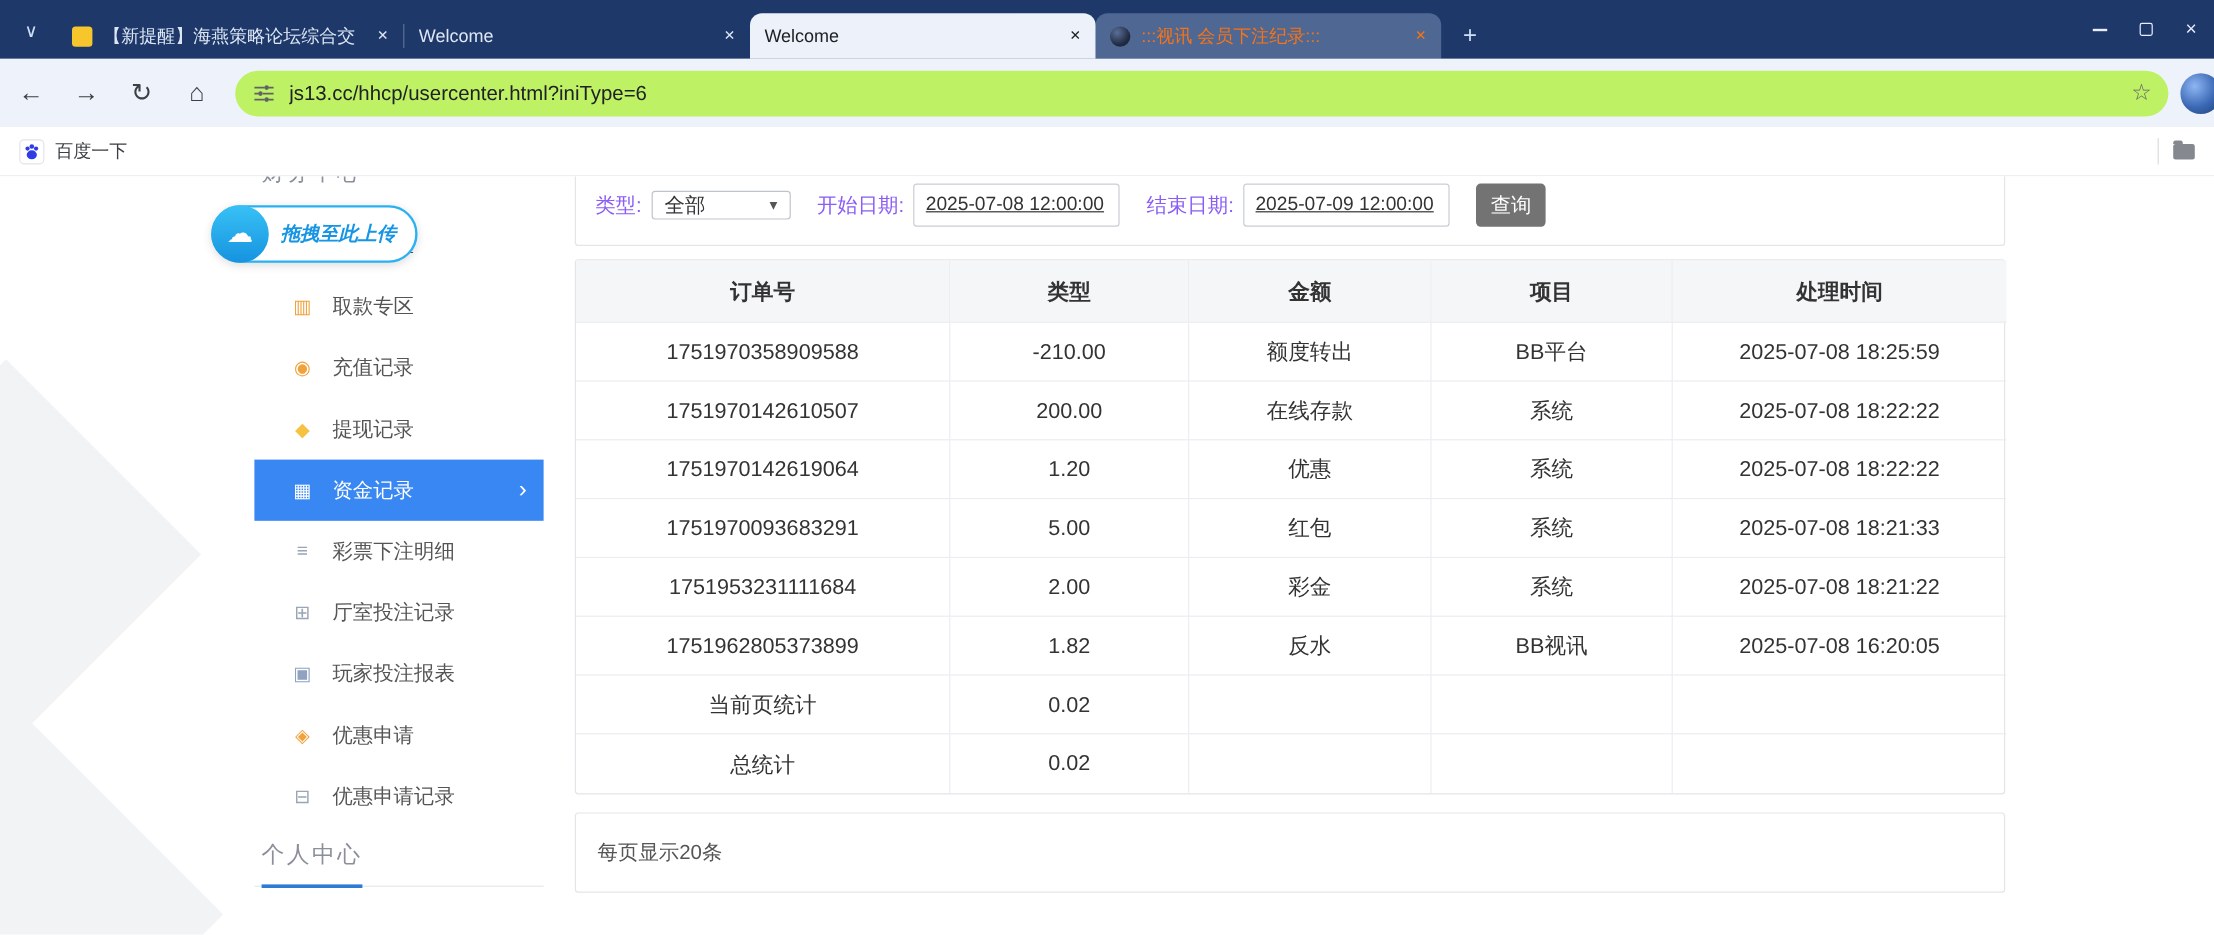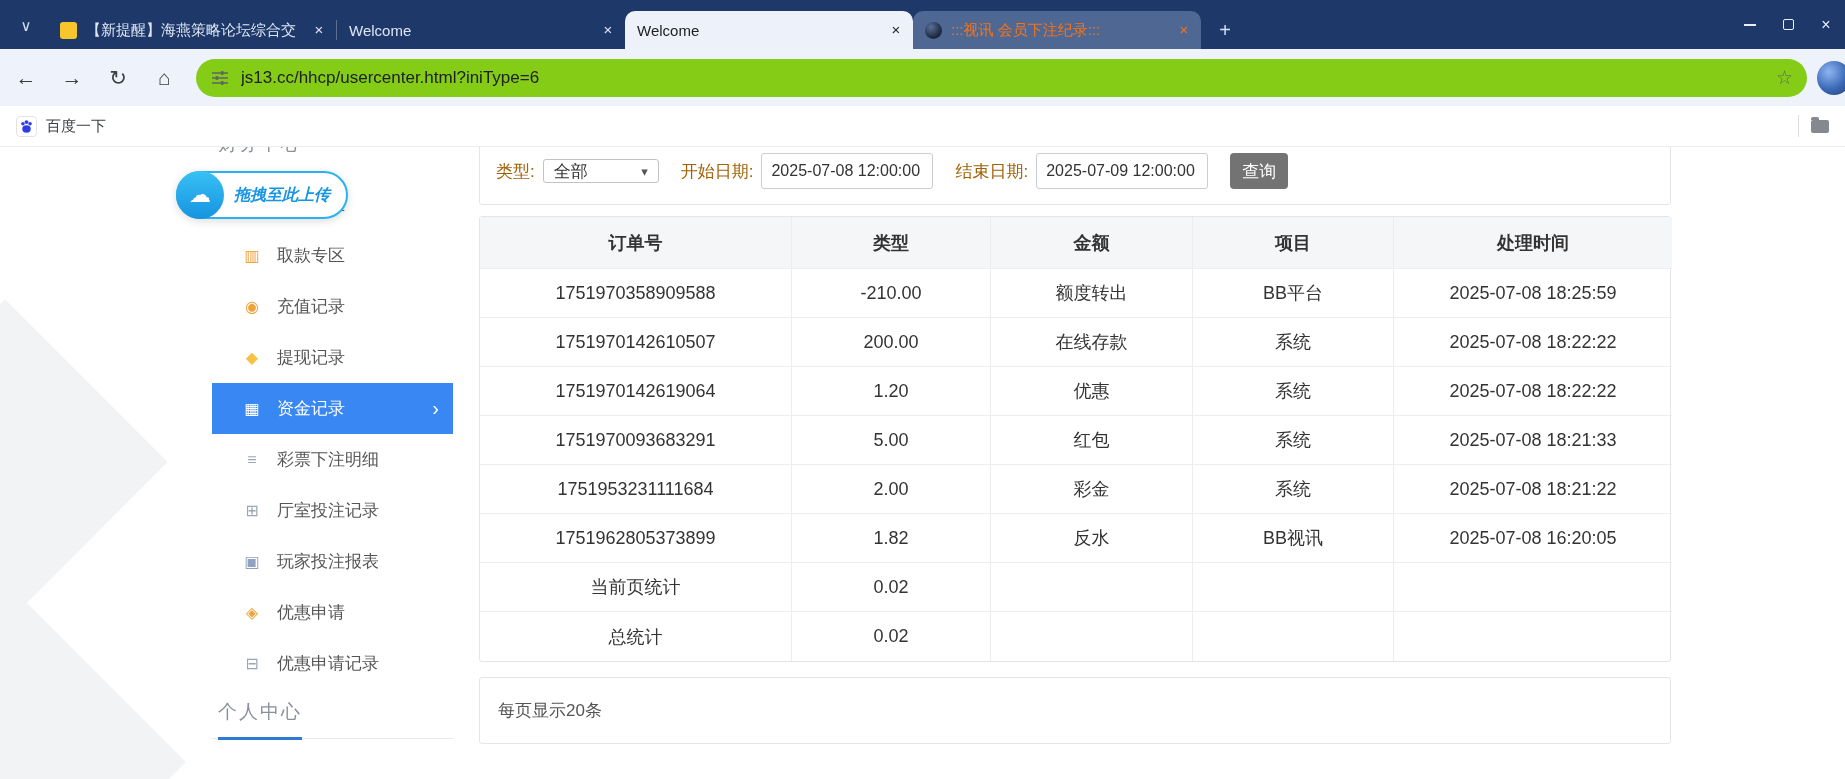--- a/index.html
+++ b/index.html
@@ -30,21 +30,21 @@
   .win-btn { width:38px; height:49px; display:grid; place-items:center; cursor:pointer; }
   .win-min i { display:block; width:12px; height:2px; background:#e8eefc; }
   .win-max i { display:block; width:11px; height:11px; border:1.5px solid #e8eefc; border-radius:2px; }
   .win-close { color:#e8eefc; font-size:16px; }
 
   
   .toolbar { position:absolute; top:49px; left:0; width:1845px; height:57px;
     background:#eef3fb; display:flex; align-items:center; }
   .nav-btn { width:40px; height:40px; margin-left:6px; border-radius:50%;
     display:grid; place-items:center; color:#3c4043; font-size:21px; cursor:pointer; }
-  .omnibox { flex:1; height:38px; margin:0 10px 0 12px; background:#84cc16;
+  .omnibox { flex:1; height:38px; margin:0 10px 0 12px; background:#bef264;
     border-radius:19px; display:flex; align-items:center; padding:0 14px; cursor:text; }
   .url-text { flex:1; margin-left:11px; font-size:17px; color:#202124; white-space:nowrap; overflow:hidden; }
   .star-btn { font-size:19px; color:#5f6368; cursor:pointer; }
   .avatar { width:34px; height:34px; border-radius:50%; margin-right:-6px; flex:0 0 auto;
     background:radial-gradient(circle at 35% 32%, #8db6f2, #3b68b5 55%, #21406f); cursor:pointer; }
 
   
   .bookmarks { position:absolute; top:106px; left:0; width:1845px; height:41px;
     background:#fff; display:flex; align-items:center; padding:0 16px; border-bottom:1px solid #ececec; }
   .bm-item { display:flex; align-items:center; gap:9px; font-size:15px; color:#3c4043; cursor:pointer; }
@@ -90,28 +90,28 @@
   .pill-circle { position:absolute; left:-2px; top:-2px; width:48px; height:48px;
     border-radius:50%; background:linear-gradient(180deg,#38c1f5,#1693e0);
     display:grid; place-items:center; color:#fff; font-size:22px; }
   .pill-label { color:#1795e5; font-size:16px; font-weight:bold; font-style:italic; white-space:nowrap; }
 
   
   .main { position:absolute; left:479px; top:0; width:1192px; height:632px; }
   .card { background:#fff; border:1px solid #e3e5e8; border-radius:3px; position:absolute; width:1192px; }
 
   .filter-card { top:-10px; height:68px; display:flex; align-items:center; padding-left:16px; }
-  .f-label { font-size:17px; color:#a16207; margin-right:8px; white-space:nowrap; }
+  .f-label { font-size:17px; color:#8b5cf6; margin-right:8px; white-space:nowrap; }
   .type-select { width:116px; height:24px; border:1px solid #bfc4cc; border-radius:3px;
     display:flex; align-items:center; padding:0 10px; font-size:17px; color:#333;
     margin-right:22px; cursor:pointer; background:#fff; }
   .type-select .caret { margin-left:auto; font-size:13px; color:#555; }
   .date-input { width:172px; height:36px; border:1px solid #c9cdd4; border-radius:3px;
     font-size:16px; color:#333; padding:0 9px; margin-right:22px;
-    font-family:"Liberation Sans","DejaVu Sans",sans-serif; }
+    font-family:"Liberation Sans","DejaVu Sans",sans-serif;text-decoration:underline; }
   .query-btn { width:58px; height:36px; background:#737373; border:none; border-radius:4px;
     color:#fff; font-size:17px; cursor:pointer; }
 
   .table-card { top:69px; }
   .t-row { display:grid; grid-template-columns:312px 199px 202px 201px 278px; }
   .t-cell { height:49px; display:grid; place-items:center; font-size:18px; color:#333;
     border-right:1px solid #ebedf0; border-bottom:1px solid #ebedf0; }
   .t-cell:last-child { border-right:none; }
   .t-head .t-cell { height:52px; background:#f4f6f8; font-weight:bold; }
   .t-body .t-row:last-child .t-cell { border-bottom:none; }

